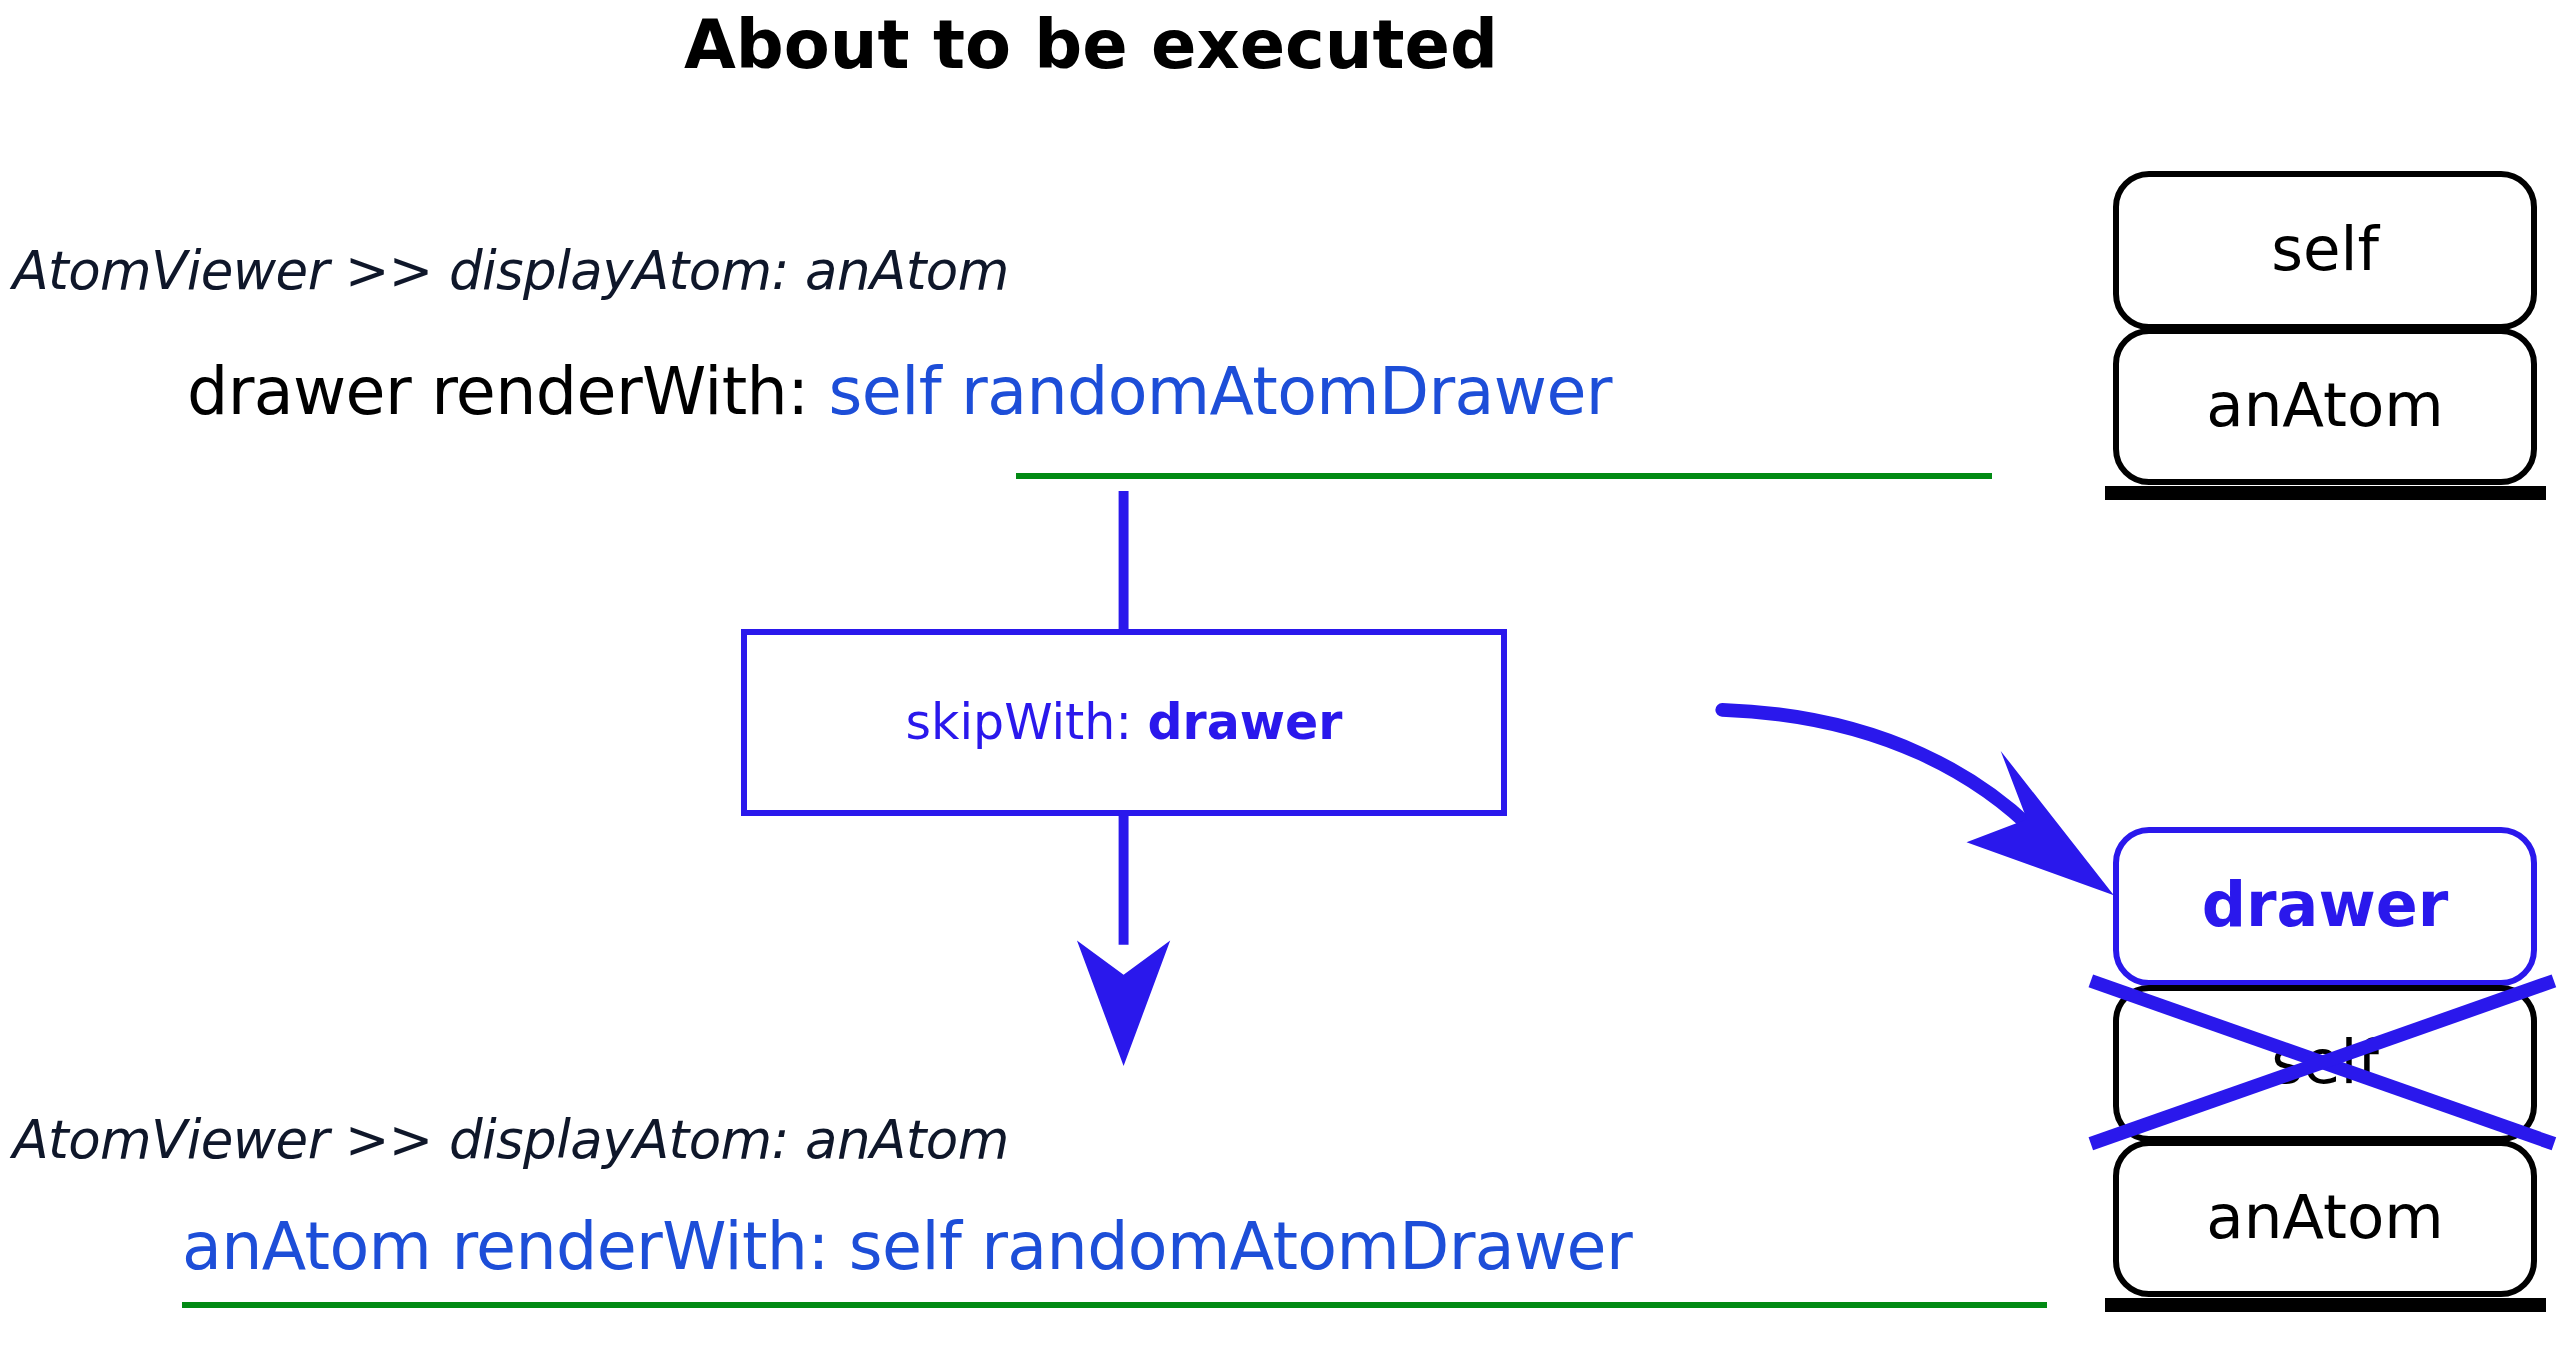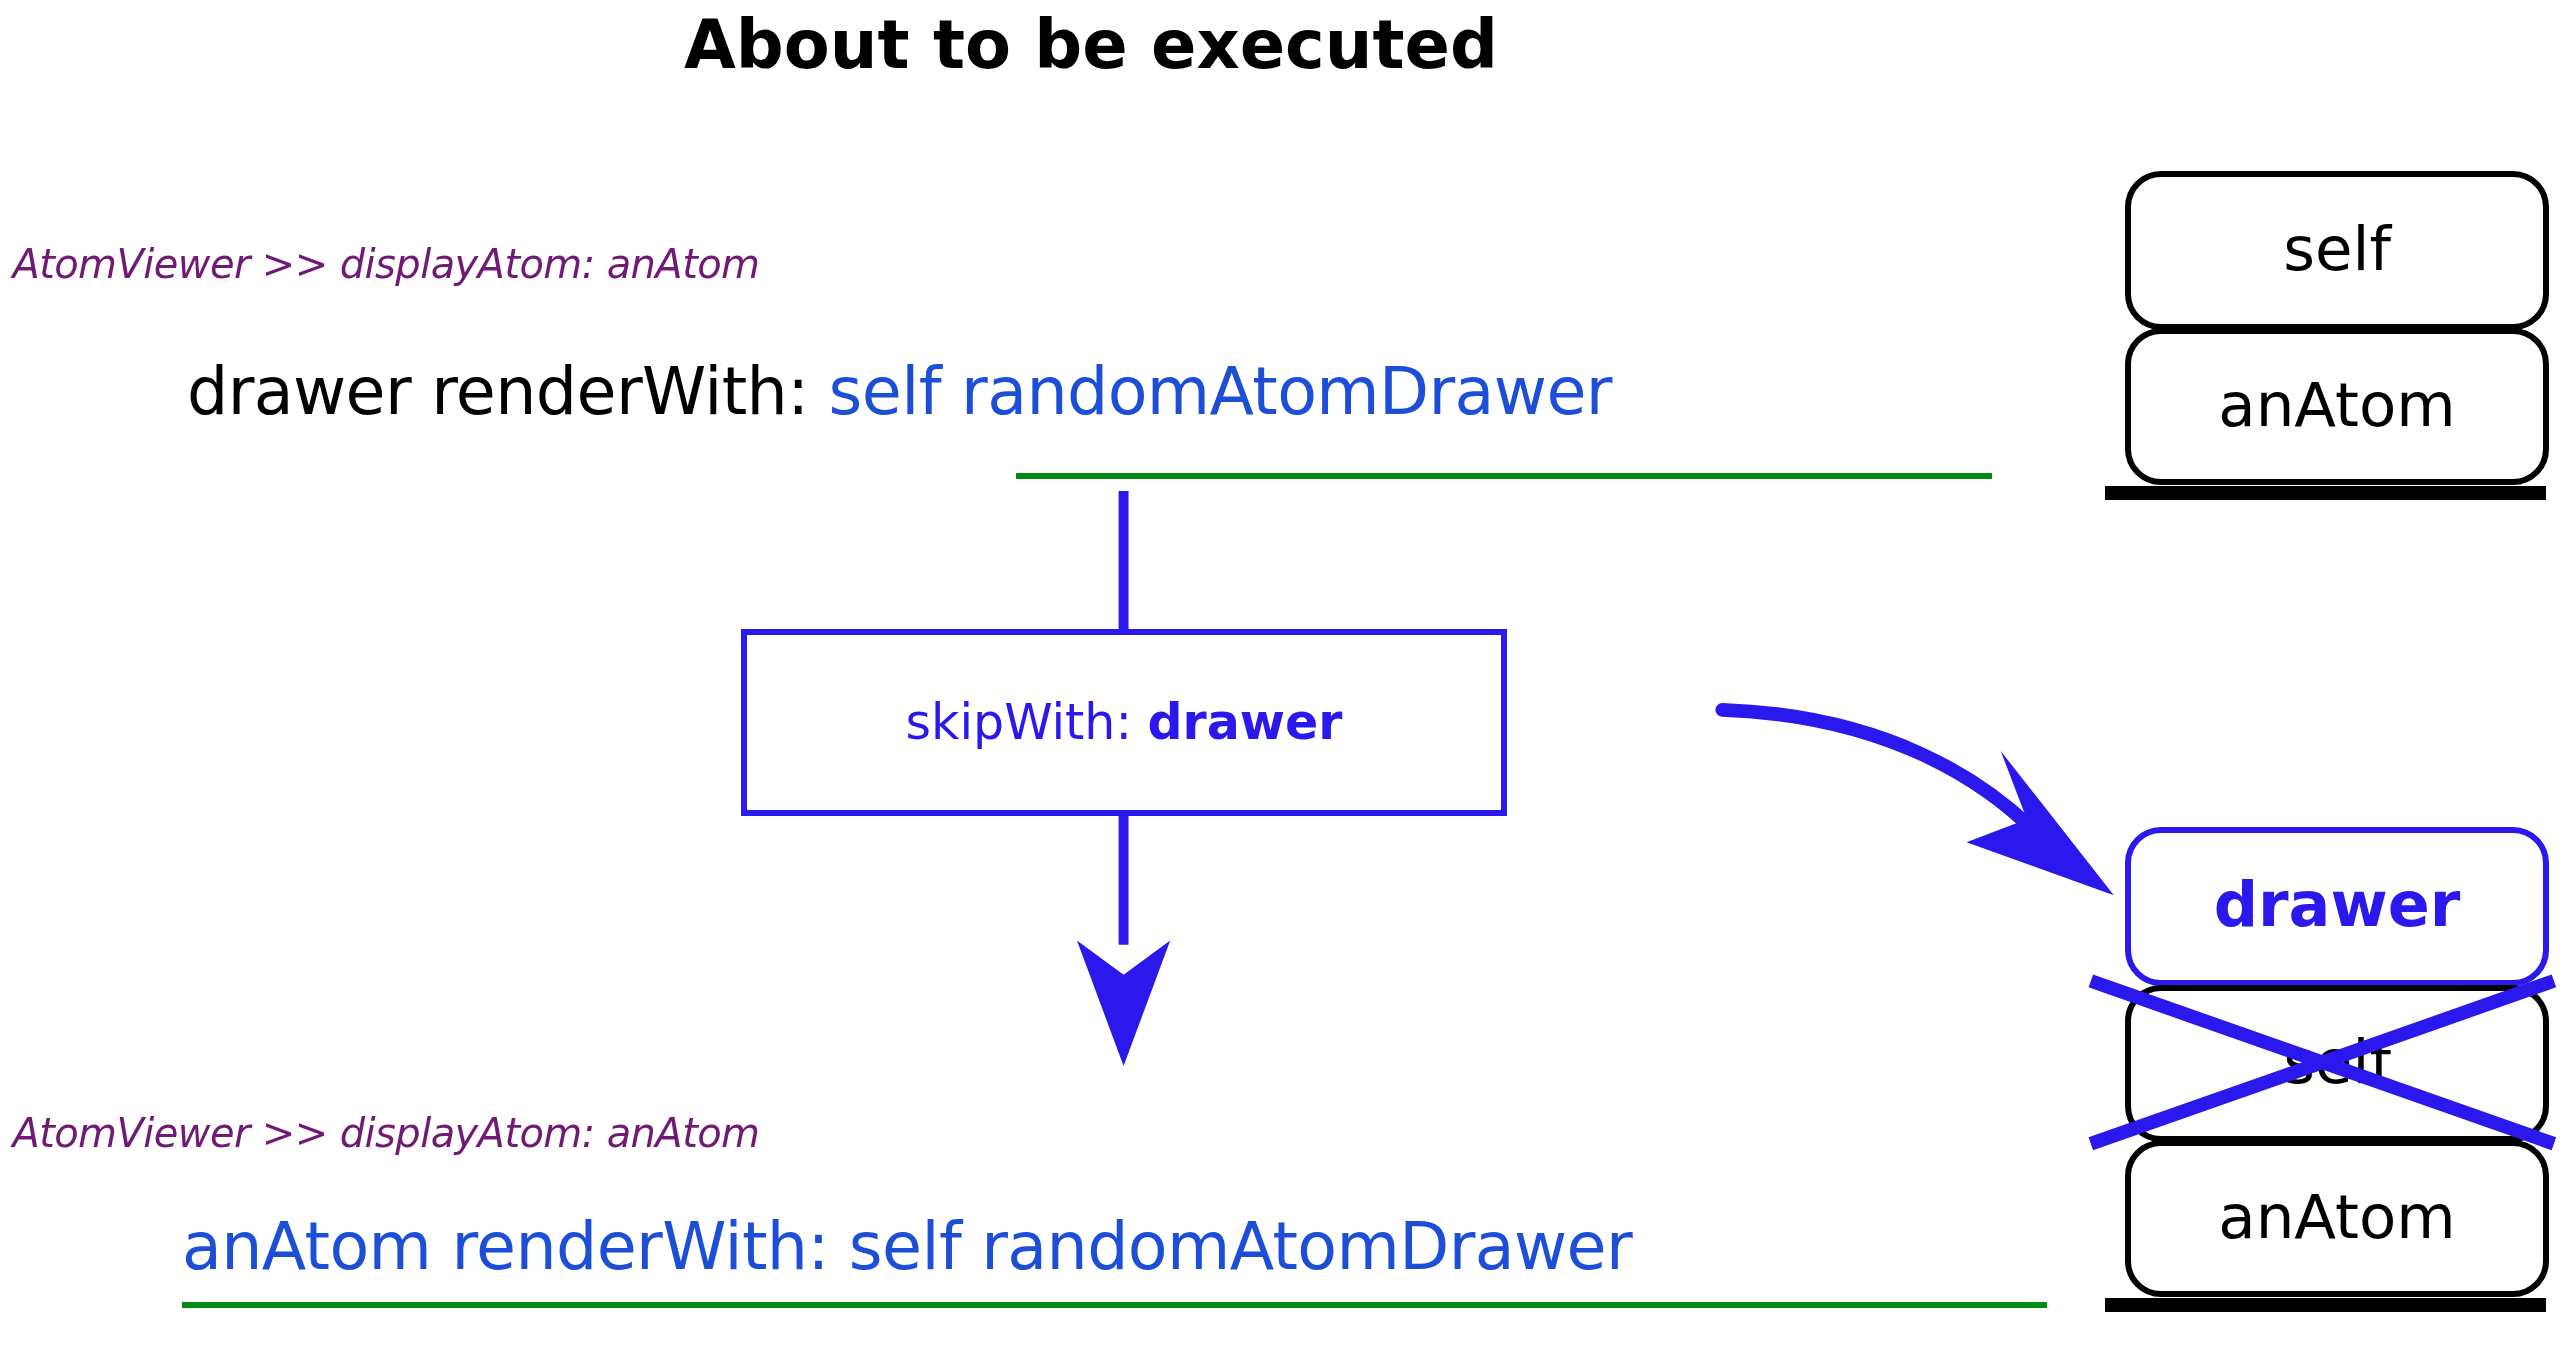--- a/index.html
+++ b/index.html
@@ -25,22 +25,22 @@
     color: #000000;
     white-space: nowrap;
     line-height: 1;
   }
   #title-executed { left: 684px; top: 12.4px; }
   #title-value-stack { left: 2070px; top: 0px; }
 
   
   .method-sig {
     font-style: italic;
-    font-size: 40px;
-    color: #701a75;
+    font-size: 53px;
+    color: #0f172a;
     white-space: nowrap;
     line-height: 1;
     letter-spacing: -0.6px;
   }
   .code-line {
     font-size: 65px;
     color: #000000;
     white-space: nowrap;
     line-height: 1;
     letter-spacing: -0.6px;
@@ -76,21 +76,20 @@
   }
 
   
   .stack-box {
     box-sizing: border-box;
     border: 6.8px solid #000000;
     border-radius: 36px;
     background: #ffffff;
     width: 424px;
     left: 2113px;
-    margin-left: 12px;
   }
   .stack-box.blue-box { border-color: #2a18ec; }
   .stack-label {
     position: absolute;
     left: 0; right: 0;
     top: 50%;
     transform: translateY(-54%);
     text-align: center;
     font-size: 61px;
     color: #000000;

